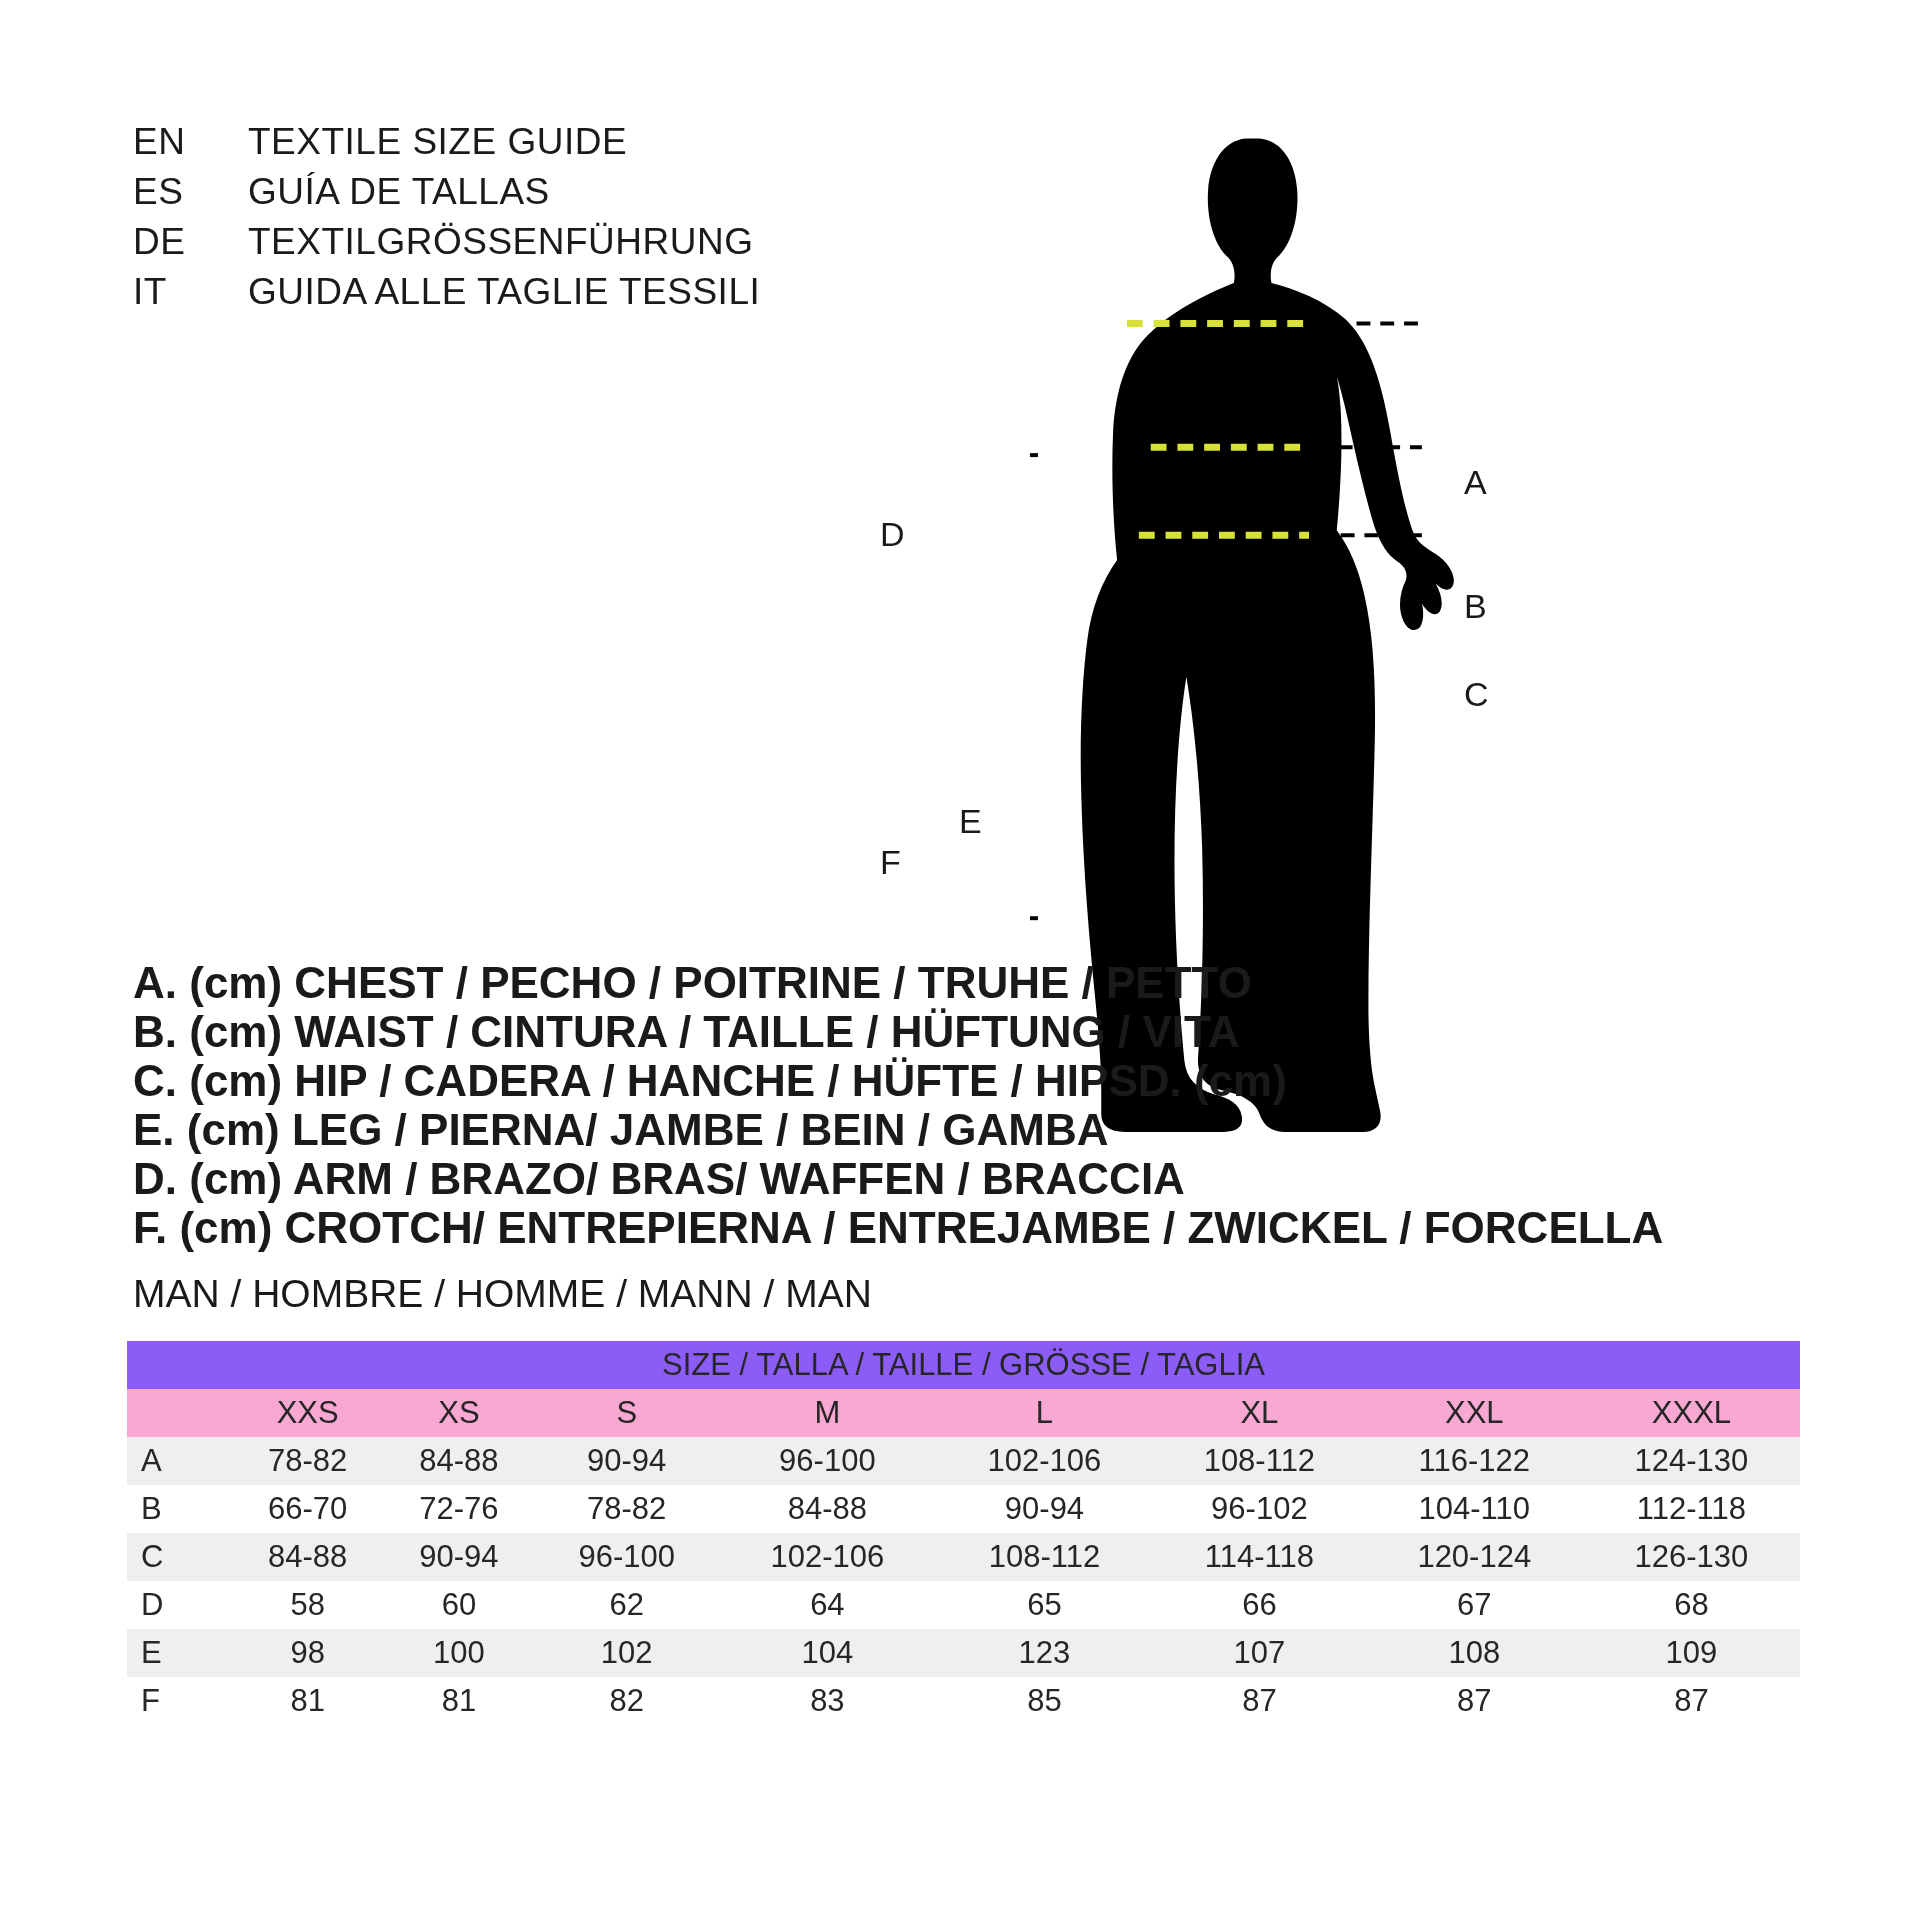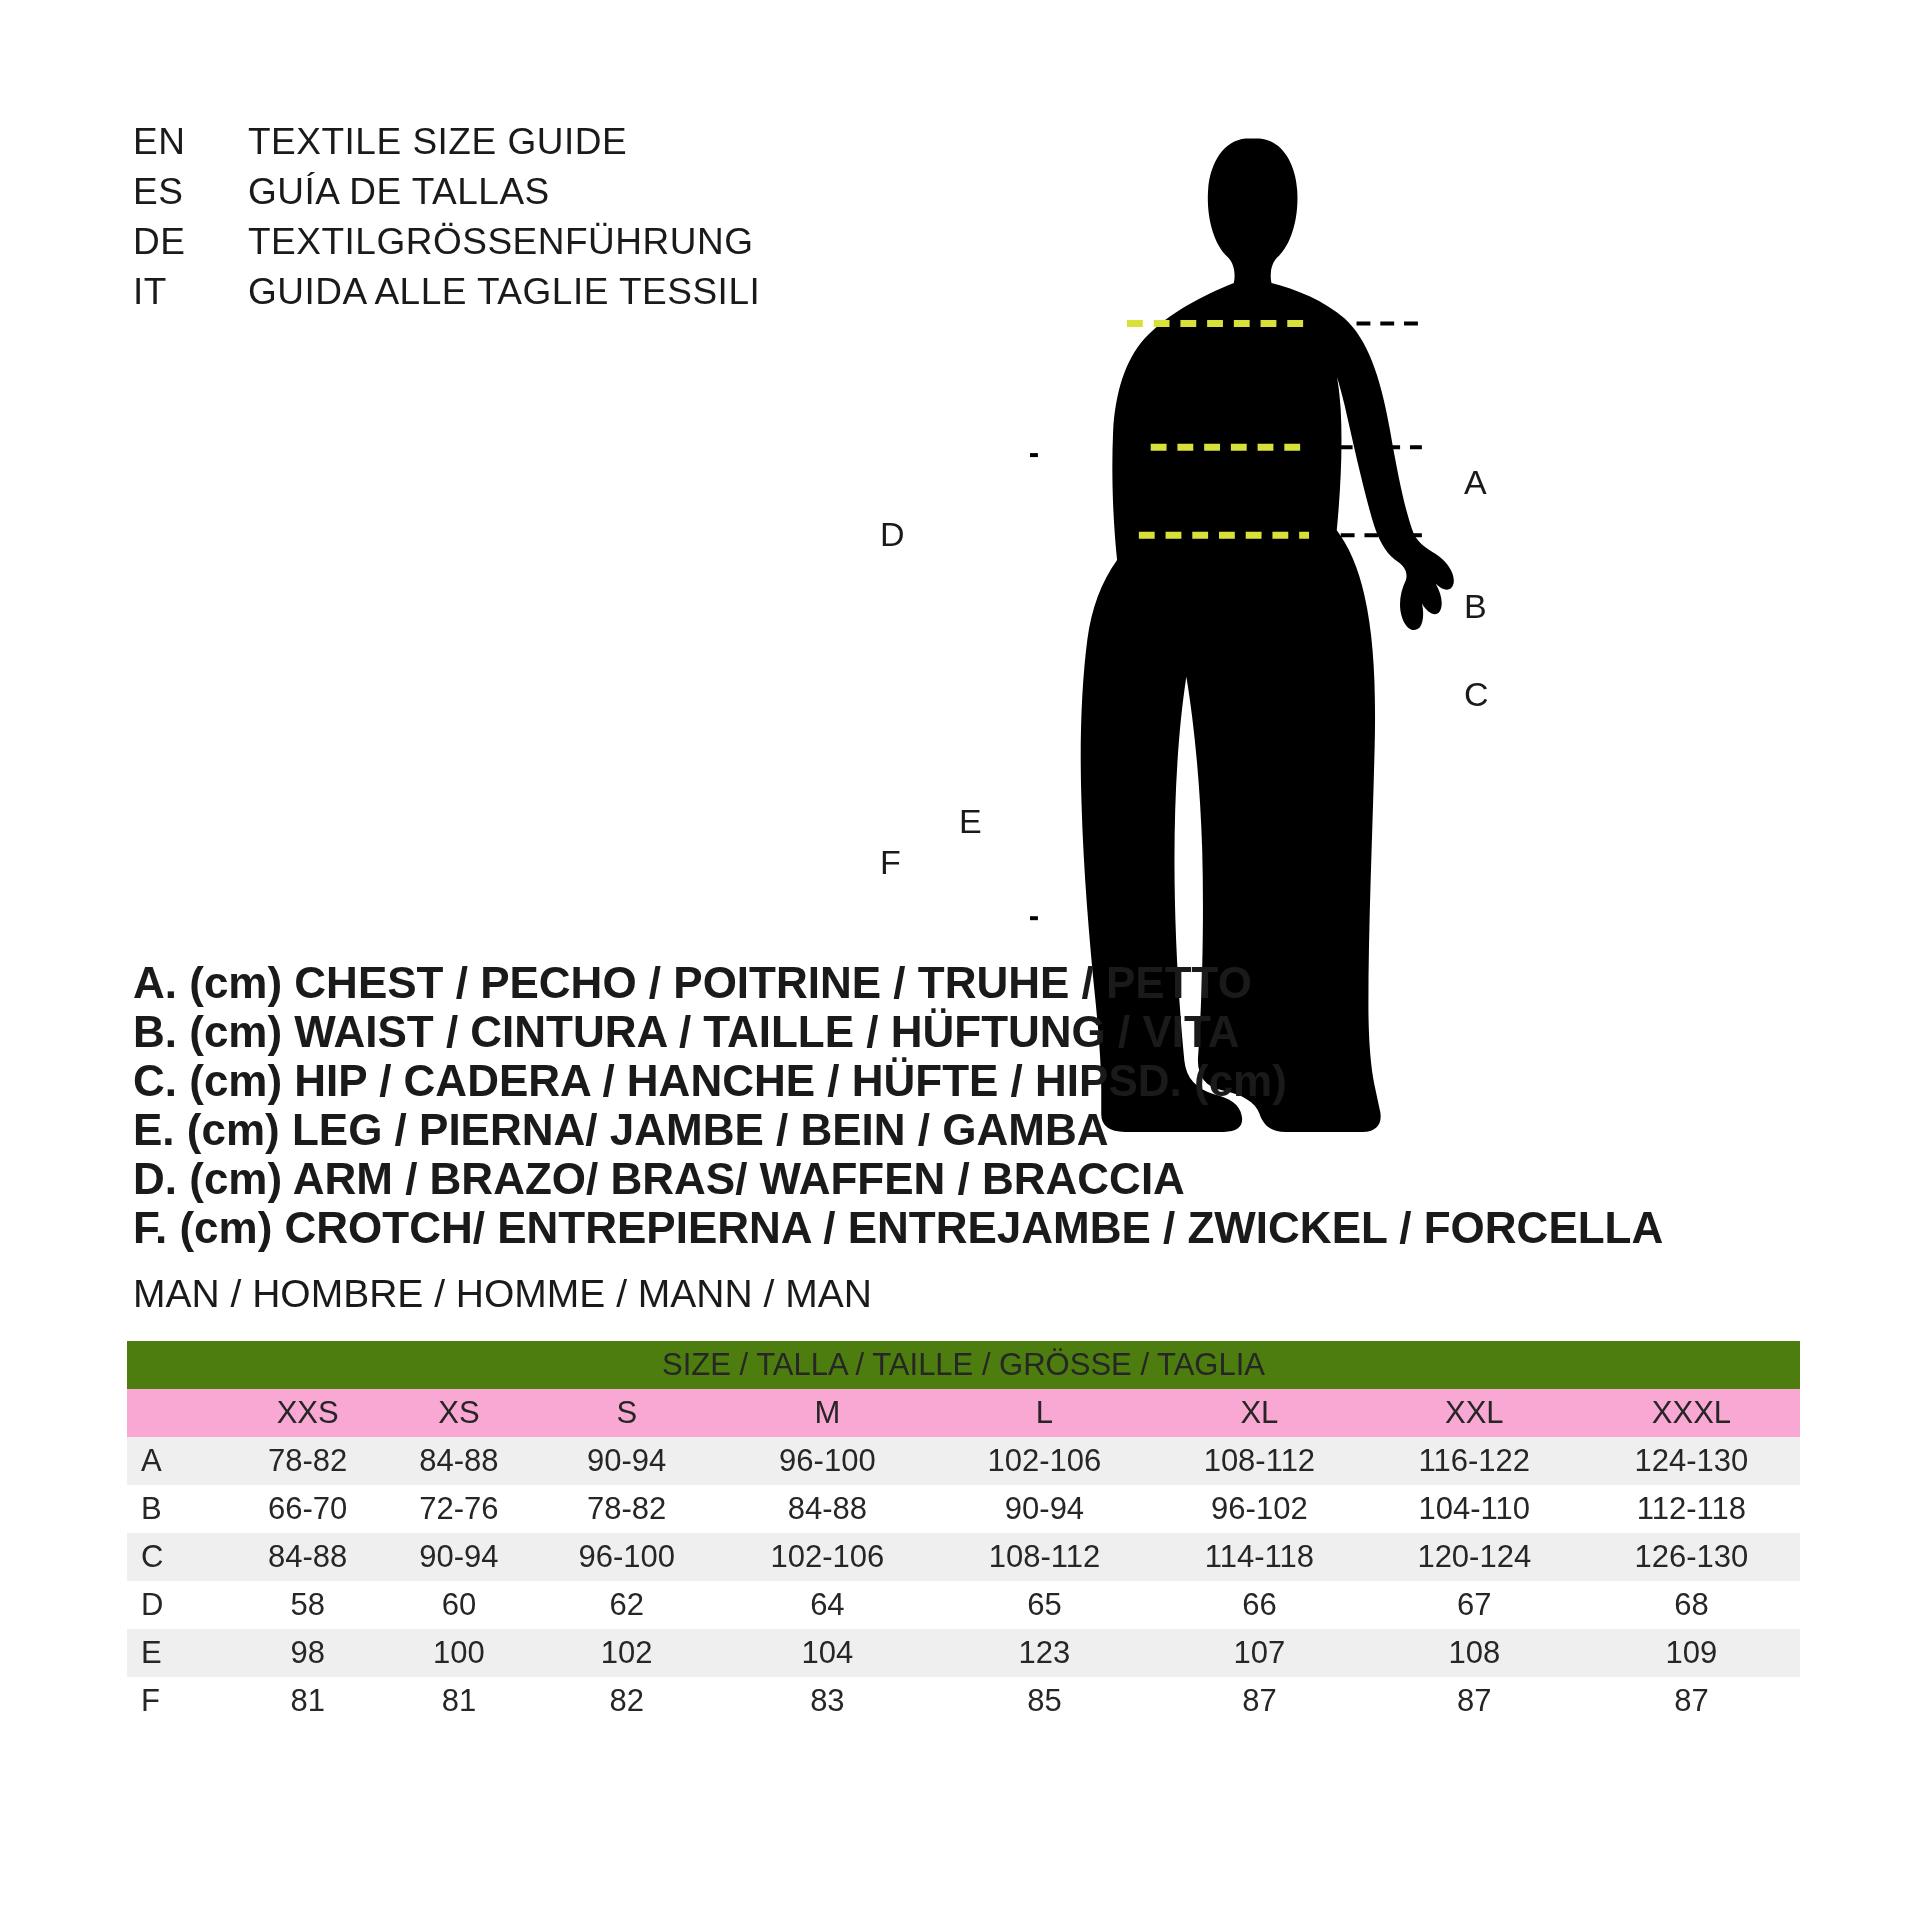--- a/index.html
+++ b/index.html
@@ -73,21 +73,21 @@
     font-weight: normal;
     text-align: center;
     color: #262626;
   }
   #size-table .rowhead {
     text-align: left;
     padding-left: 14px;
     width: 91px;
   }
   .band-title td {
-    background: #4d7c0f;
+    background: #8b5cf6;
     text-align: left;
     height: 51px;
     font-size: 31px;
     padding-left: 14px;
     color: #3a3a3a;
   }
   .row-odd td { background: #efefef; }
   .row-even td { background: #ffffff; }
   .head-row td { background: #f9a8d4; }
 

